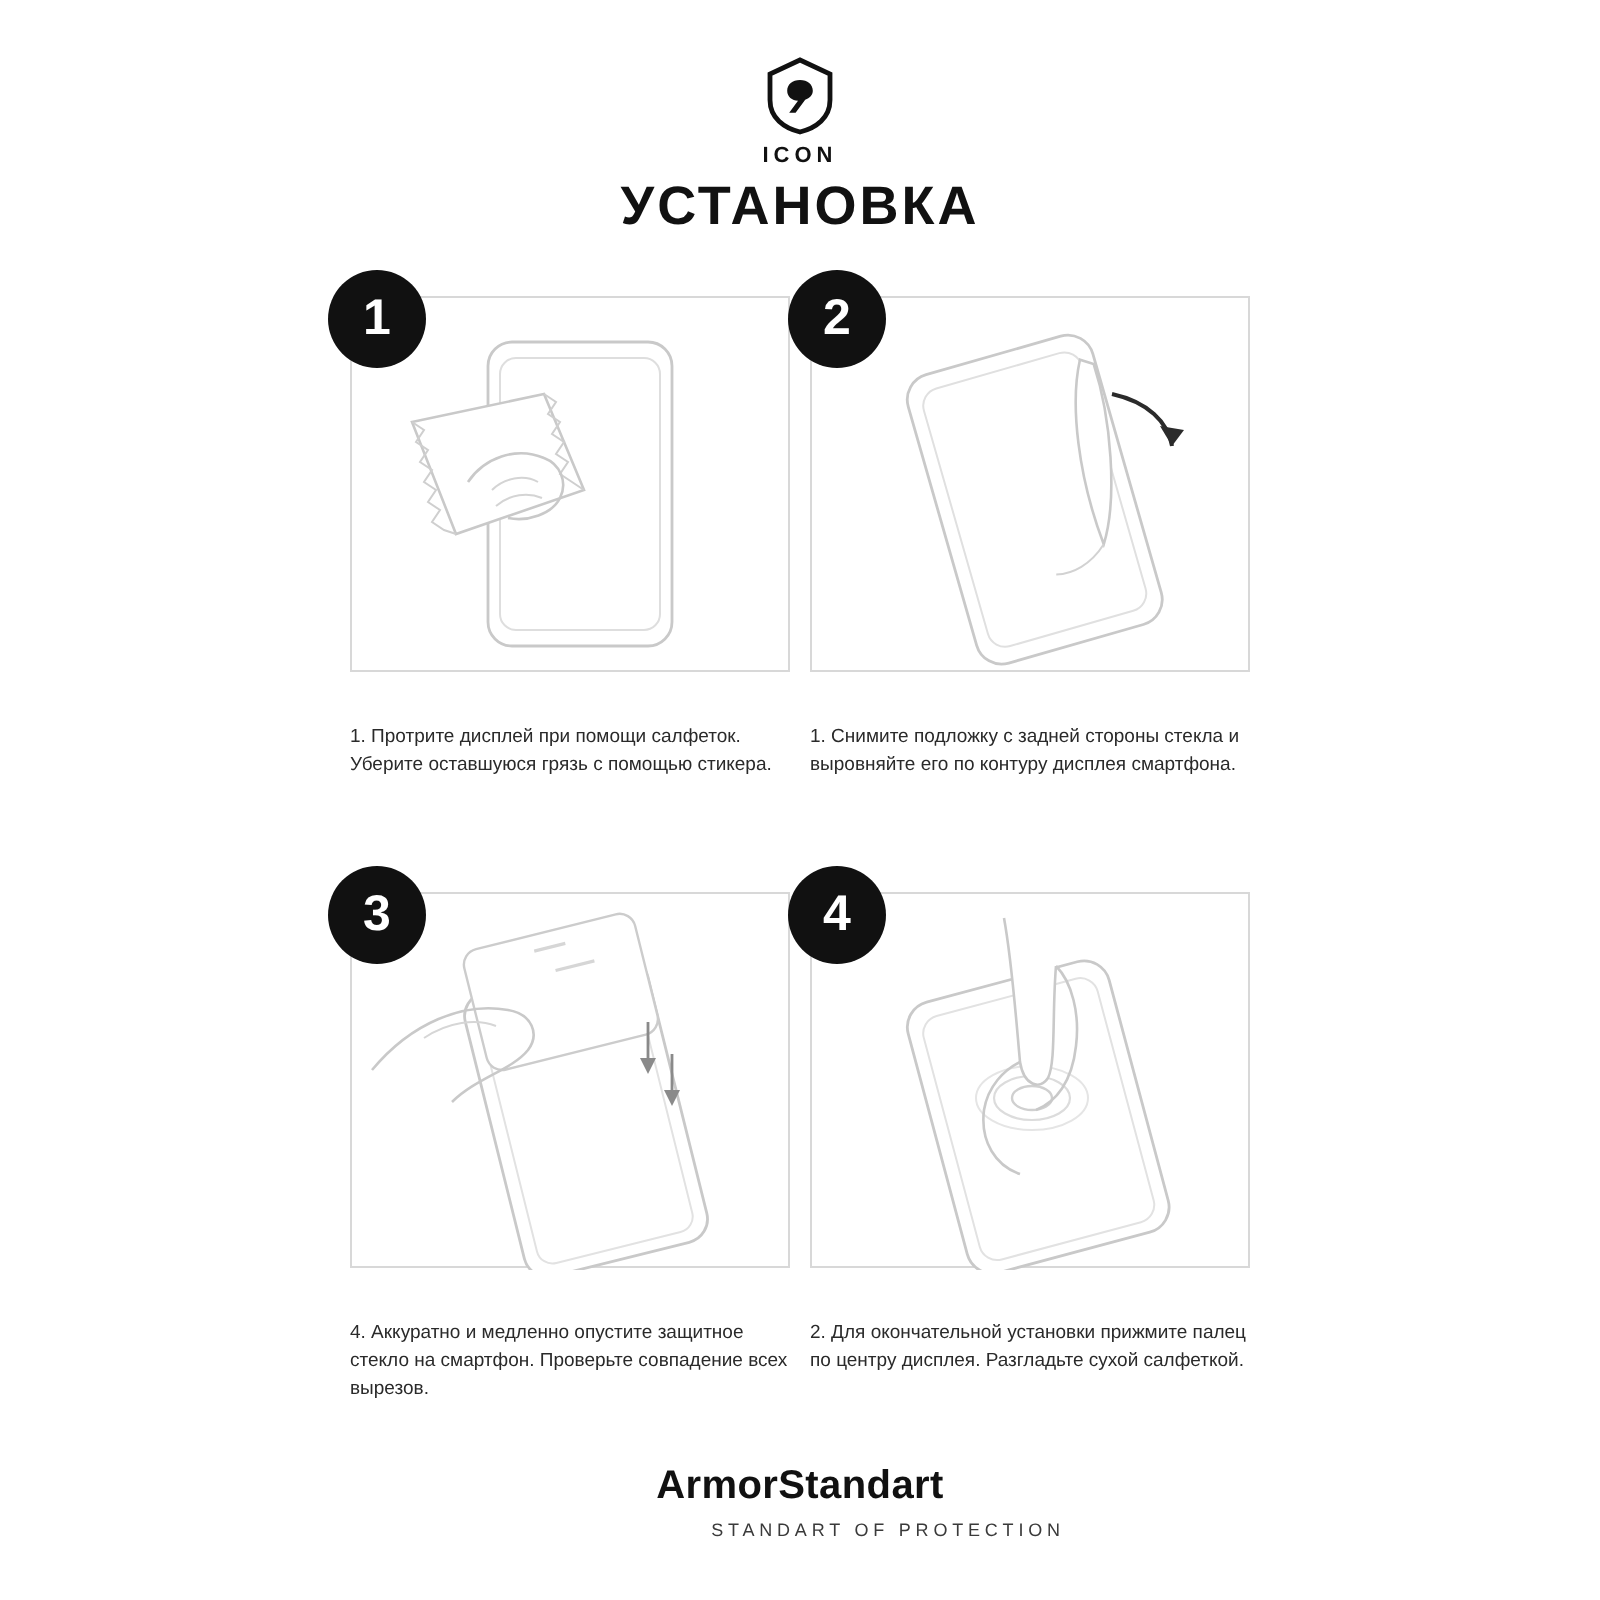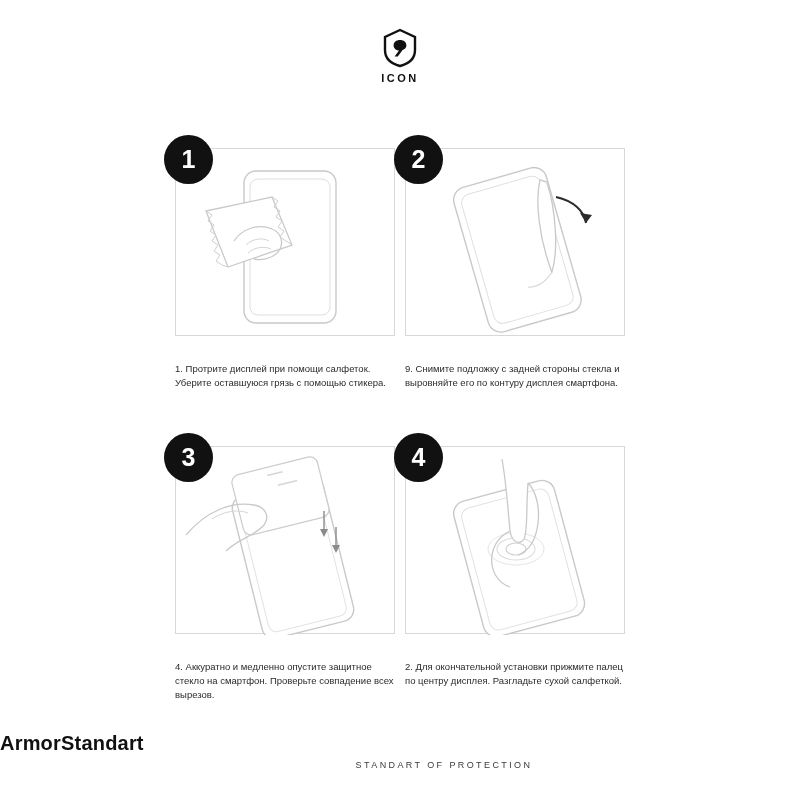--- a/index.html
+++ b/index.html
@@ -118,20 +118,21 @@
     line-height: 16px;
     color: #2a2a2a;
   }
 
   
   .brand {
     position: absolute;
     top: 732px;
     left: 0;
     width: 800px;
+    text-align: center;
     font-size: 20px;
     font-weight: bold;
     color: #111;
     letter-spacing: 0.2px;
   }
   .brand-sub {
     position: absolute;
     top: 760px;
     left: 0;
     width: 800px;
@@ -152,20 +153,21 @@
   <div class="logo-block">
     <span>
       <svg class="logo-mark" viewBox="0 0 40 40" aria-hidden="true">
         <path d="M20 2 L35 9 V22 C35 31 28 36 20 38 C12 36 5 31 5 22 V9 Z" fill="none" stroke="#111" stroke-width="2.4"></path>
         <path d="M20 12 C16.2 12 13.6 14.2 13.6 17.4 C13.6 20.4 16 22.3 19 22.4 L14.6 28.4 H17.8 L22.6 21.9 C24.9 21.1 26.4 19.5 26.4 17.4 C26.4 14.2 23.8 12 20 12 Z" fill="#111"></path>
       </svg>
     </span>
     <div class="logo-text">ICON</div>
   </div>
 
+  <div class="title">УСТАНОВКА</div>
 
   <div class="steps">
 
     <div class="step-row">
 
       <div class="step">
         <div class="panel">
           <div class="badge">1</div>
           <svg width="220" height="188" viewBox="0 0 220 188" aria-hidden="true">
 
@@ -193,21 +195,21 @@
               <rect x="69" y="34" width="82" height="134" rx="9" ry="9" fill="#fff" stroke="#e0e0e0" stroke-width="1"></rect>
 
               <path d="M151 40 C140 60 134 96 137 132 C150 112 158 72 157 44 Z" fill="#fff" stroke="#c9c9c9" stroke-width="1.3"></path>
               <path d="M137 132 C128 140 118 142 110 140" fill="none" stroke="#d2d2d2" stroke-width="1"></path>
             </g>
 
             <path d="M150 48 C168 52 178 62 180 74" fill="none" stroke="#2b2b2b" stroke-width="2"></path>
             <path d="M180 74 L174 64 L186 66 Z" fill="#2b2b2b"></path>
           </svg>
         </div>
-        <div class="caption">9. Снимите подложку с задней стороны стекла и выровняйте его по контуру дисплея смартфона.</div>
+        <div class="caption">1. Снимите подложку с задней стороны стекла и выровняйте его по контуру дисплея смартфона.</div>
       </div>
     </div>
 
     <div class="row-gap"></div>
 
     <div class="step-row">
 
       <div class="step">
         <div class="panel">
           <div class="badge">3</div>

